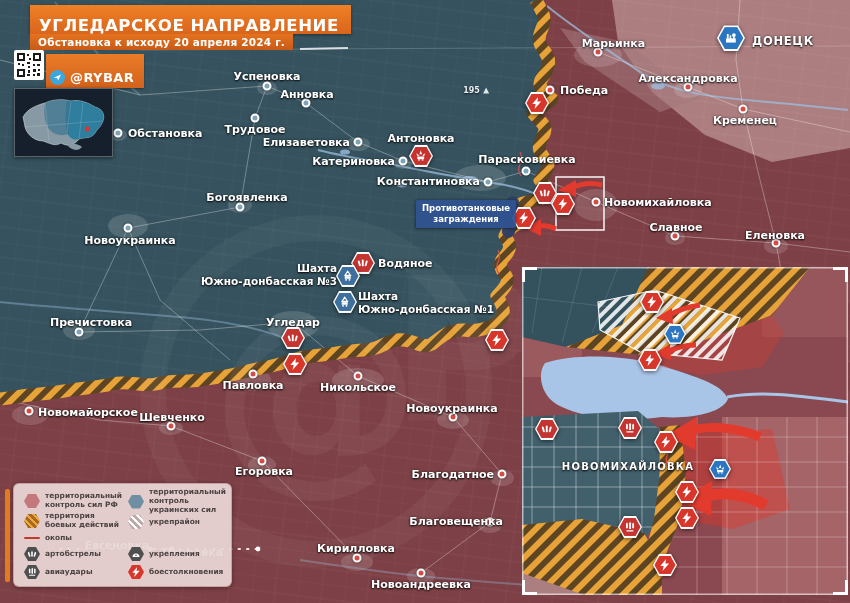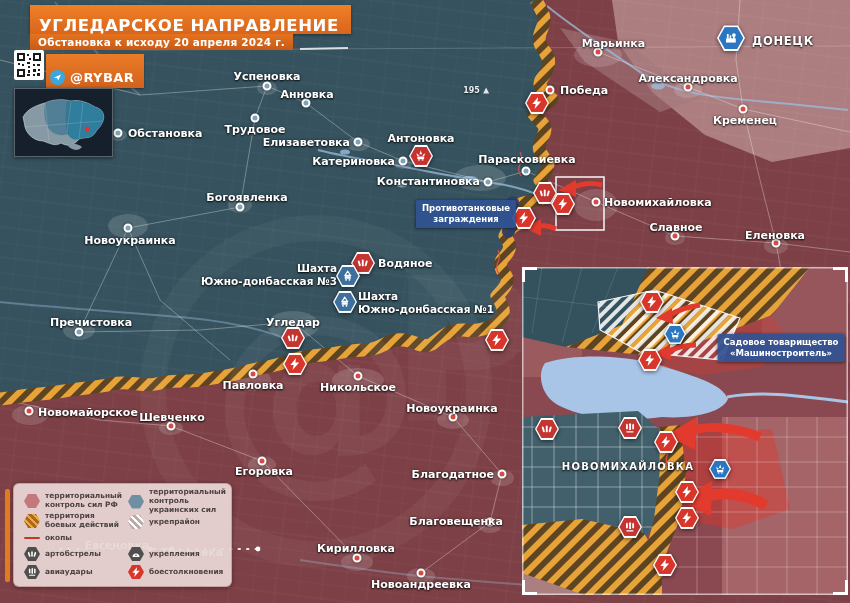--- a/index.html
+++ b/index.html
@@ -643,24 +643,20 @@
             <svg viewBox="0 0 12 12">
               <path d="M7.4 0 L1.6 7 H4.9 L3.8 12 L10.4 4.6 H6.6 Z"></path>
             </svg>
           </div>
         </div>
       </div>
       <div class="callout" style="left: 466px; top: 214px;">
         <div>Противотанковые</div>
         <div>заграждения</div>
       </div>
-      <div class="callout" style="left: 781px; top: 348px;">
-        <div>Садовое товарищество</div>
-        <div>«Машиностроитель»</div>
-      </div>
       <div class="hmark" style="left: 476px; top: 90px;">
         <span>195</span>
         <span class="tri"></span>
       </div>
     </div>
 
   <div class="abs" id="legend-bar"></div>
   <div class="abs" id="legend">
     <div class="leg-col c1" id="leg-col-1">
         <div class="leg-row rh20">

